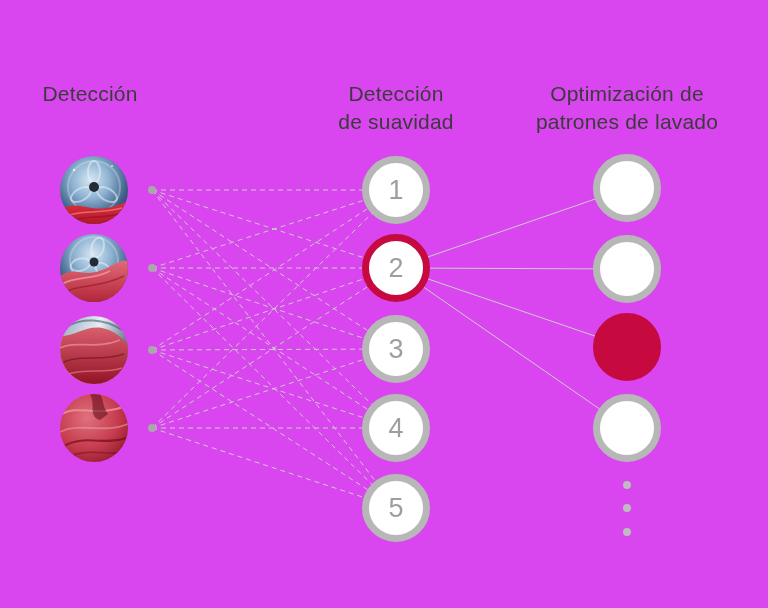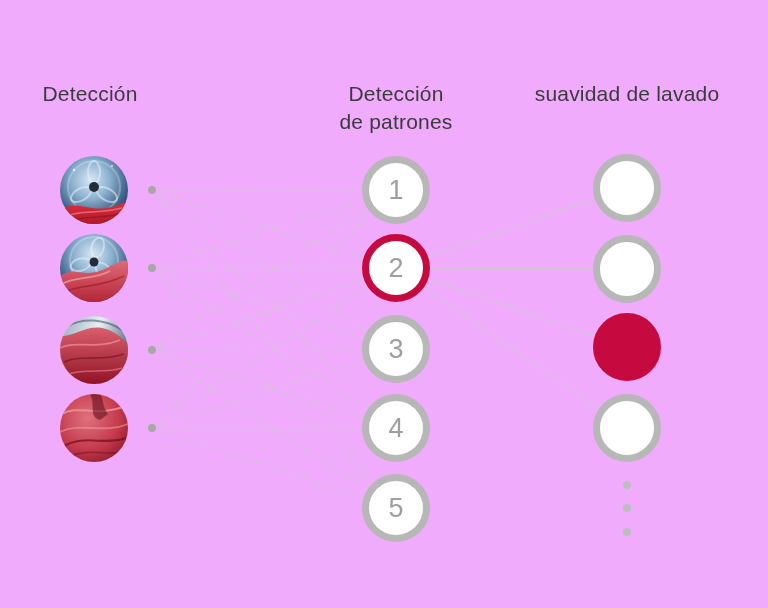--- a/index.html
+++ b/index.html
@@ -1,17 +1,17 @@
 <!DOCTYPE html>
 <html style="--red: #c6093f; --ring: #b7b7b7; --num: #9e9e9e; --line: #cbcbcb; --edot: #bdbdbd; --title: #3b3b3b;"><head>
 <meta charset="utf-8">
 <style>
   html,body{margin:0;padding:0;background:#ffffff;}
   .stage{
-    position:relative;width:768px;height:608px;background:#f0abfc;overflow:hidden;
+    position:relative;width:768px;height:608px;background:#d946ef;overflow:hidden;
     font-family:"Liberation Sans",sans-serif;
   }
   .lines{position:absolute;left:0;top:0;}
   .col-title{
     position:absolute;text-align:center;color:var(--title,#3b3b3b);
     font-size:21px;line-height:28px;font-weight:500;letter-spacing:0.2px;
   }
   .title-weight{left:0;width:180px;top:80px;}
   .title-softness{left:296px;width:200px;top:80px;}
   .title-patterns{left:502px;width:250px;top:80px;}
@@ -63,24 +63,25 @@
       <circle cx="152" cy="268" r="4" fill="#a8a8a8"></circle>
       <circle cx="152" cy="350" r="4" fill="#a8a8a8"></circle>
       <circle cx="152" cy="428" r="4" fill="#a8a8a8"></circle>
     </svg>
 
   <div class="col-title title-weight">
     <div>Detección</div>
   </div>
   <div class="col-title title-softness">
     <div>Detección</div>
-    <div>de patrones</div>
+    <div>de suavidad</div>
   </div>
   <div class="col-title title-patterns">
-    <div>suavidad de lavado</div>
+    <div>Optimización de</div>
+    <div>patrones de lavado</div>
   </div>
 
   <svg class="photo" style="left:60px;top:156px" viewBox="0 0 68 68">
     <defs>
       <clipPath id="cp1">
           <circle cx="34" cy="34" r="34"></circle>
         </clipPath>
       <radialGradient id="dg1" cx="45%" cy="35%" r="78%">
         <stop offset="0%" stop-color="#d8e7f3"></stop>
           <stop offset="35%" stop-color="#8fb3d2"></stop>

